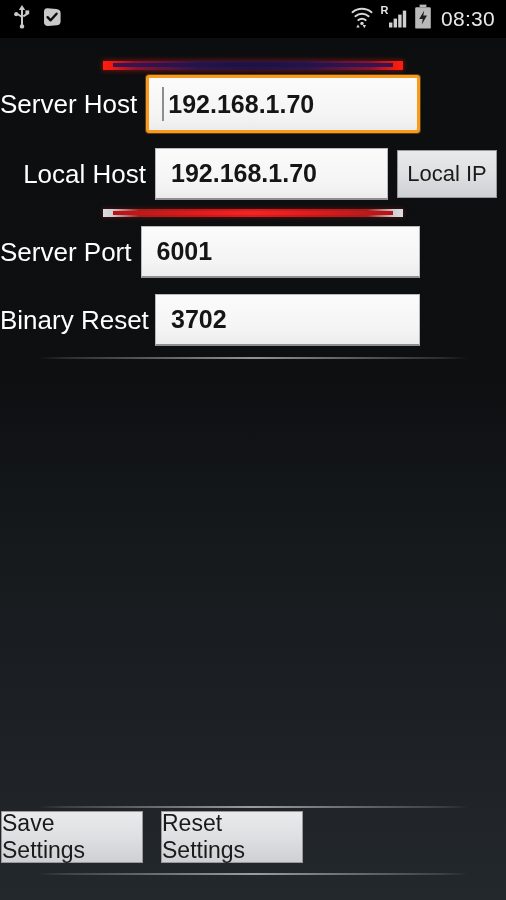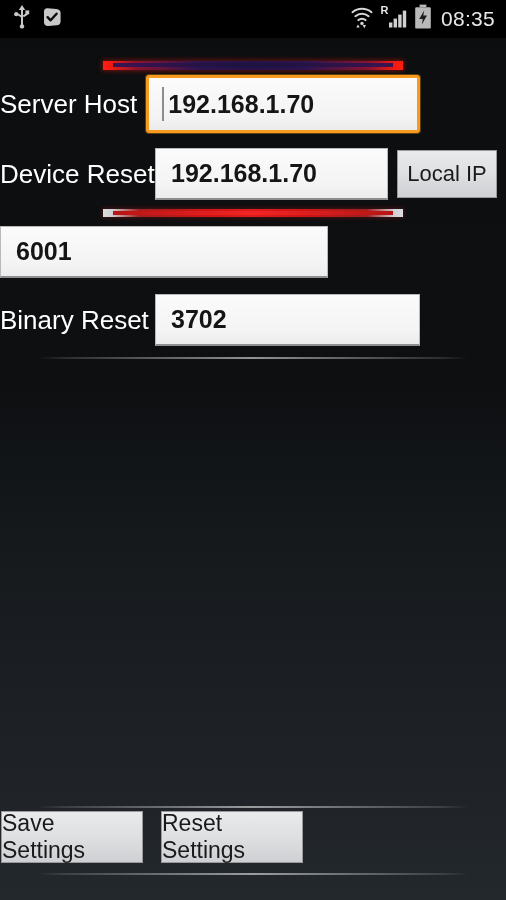--- a/index.html
+++ b/index.html
@@ -197,45 +197,46 @@
           </g>
         </svg>
       </span>
       <span class="icon">
         <svg width="18" height="26" viewBox="0 0 18 26">
           <rect x="5.6" y="0.6" width="6.8" height="2.6" fill="#b9b9b9"></rect>
           <rect x="1.2" y="3.2" width="15.6" height="21.4" rx="1.2" fill="#b9b9b9"></rect>
           <path d="M10.2 6.4L5.2 15h3.6l-1 5.6 5.2-9.1h-3.7z" fill="#1d1d1d"></path>
         </svg>
       </span>
-      <span class="sb-clock">08:35</span>
+      <span class="sb-clock">08:30</span>
     </div>
   </div>
 
   <div class="deco" id="deco1"></div>
   <div class="deco" id="deco2"></div>
 
   <div class="row" id="row-server-host">
     <div class="lbl">Server Host</div>
     <div class="field focused">
       <span class="caret"></span>
       <span>192.168.1.70</span>
     </div>
   </div>
 
   <div class="row" id="row-device-host">
-    <div class="lbl">Device Reset</div>
+    <div class="lbl">Local Host</div>
     <div class="field">
       <span>192.168.1.70</span>
     </div>
   </div>
 
   <div class="btn" id="local-ip-btn">Local IP</div>
 
   <div class="row" id="row-server-port">
+    <div class="lbl">Server Port</div>
     <div class="field">
       <span>6001</span>
     </div>
   </div>
 
   <div class="row" id="row-binary-port">
     <div class="lbl">Binary Reset</div>
     <div class="field">
       <span>3702</span>
     </div>

